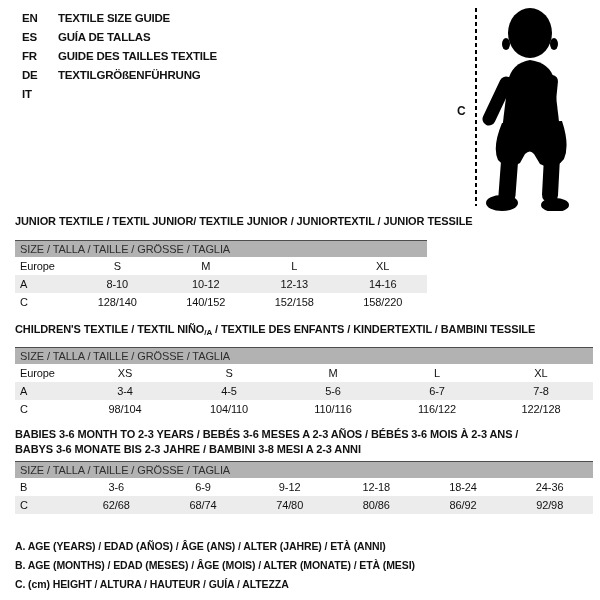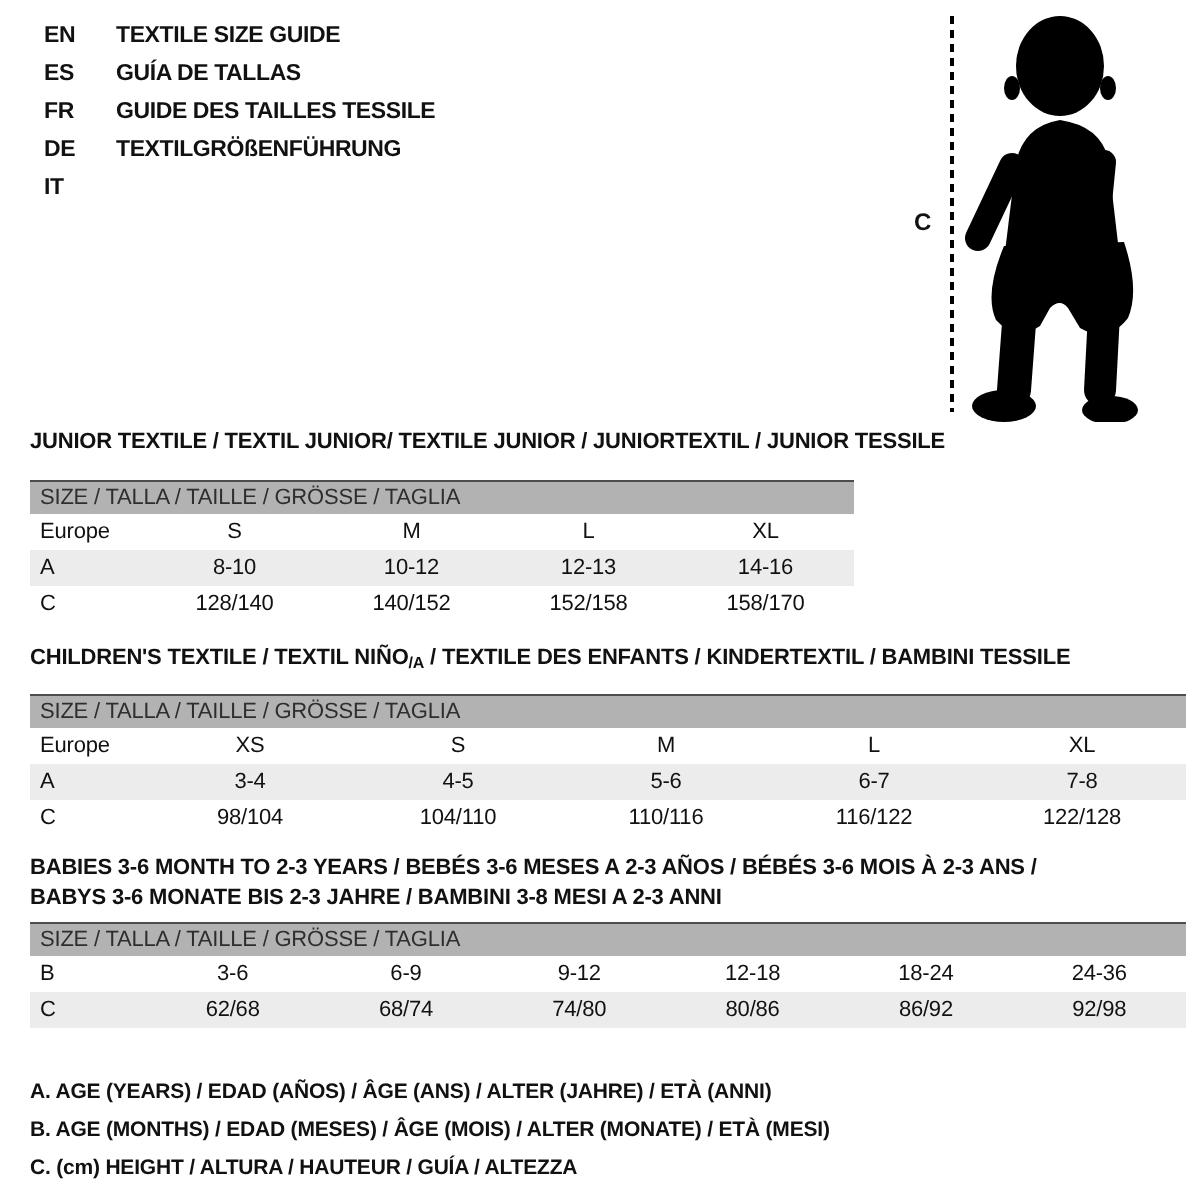--- a/index.html
+++ b/index.html
@@ -53,21 +53,21 @@
     <div class="lang-row">
       <span class="lang-code">EN</span>
       <span class="lang-title">TEXTILE SIZE GUIDE</span>
     </div>
     <div class="lang-row">
       <span class="lang-code">ES</span>
       <span class="lang-title">GUÍA DE TALLAS</span>
     </div>
     <div class="lang-row">
       <span class="lang-code">FR</span>
-      <span class="lang-title">GUIDE DES TAILLES TESSILE</span>
+      <span class="lang-title">GUIDE DES TAILLES TEXTILE</span>
     </div>
     <div class="lang-row">
       <span class="lang-code">DE</span>
       <span class="lang-title">TEXTILGRÖßENFÜHRUNG</span>
     </div>
     <div class="lang-row">
       <span class="lang-code">IT</span>
     </div>
   </div>
 
@@ -114,21 +114,21 @@
         <td>8-10</td>
         <td>10-12</td>
         <td>12-13</td>
         <td>14-16</td>
       </tr>
       <tr>
         <td class="first">C</td>
         <td>128/140</td>
         <td>140/152</td>
         <td>152/158</td>
-        <td>158/170</td>
+        <td>158/220</td>
       </tr>
     </tbody>
   </table>
 
   <div class="sec-title" style="top:322px;">
     <span>CHILDREN'S TEXTILE / TEXTIL NIÑO</span><span class="sub">/A</span><span> / TEXTILE DES ENFANTS / KINDERTEXTIL / BAMBINI TESSILE</span>
   </div>
   <table class="size-table" style="left:15px; top:347px; width:578px;">
     <colgroup>
         <col style="width:58px">

